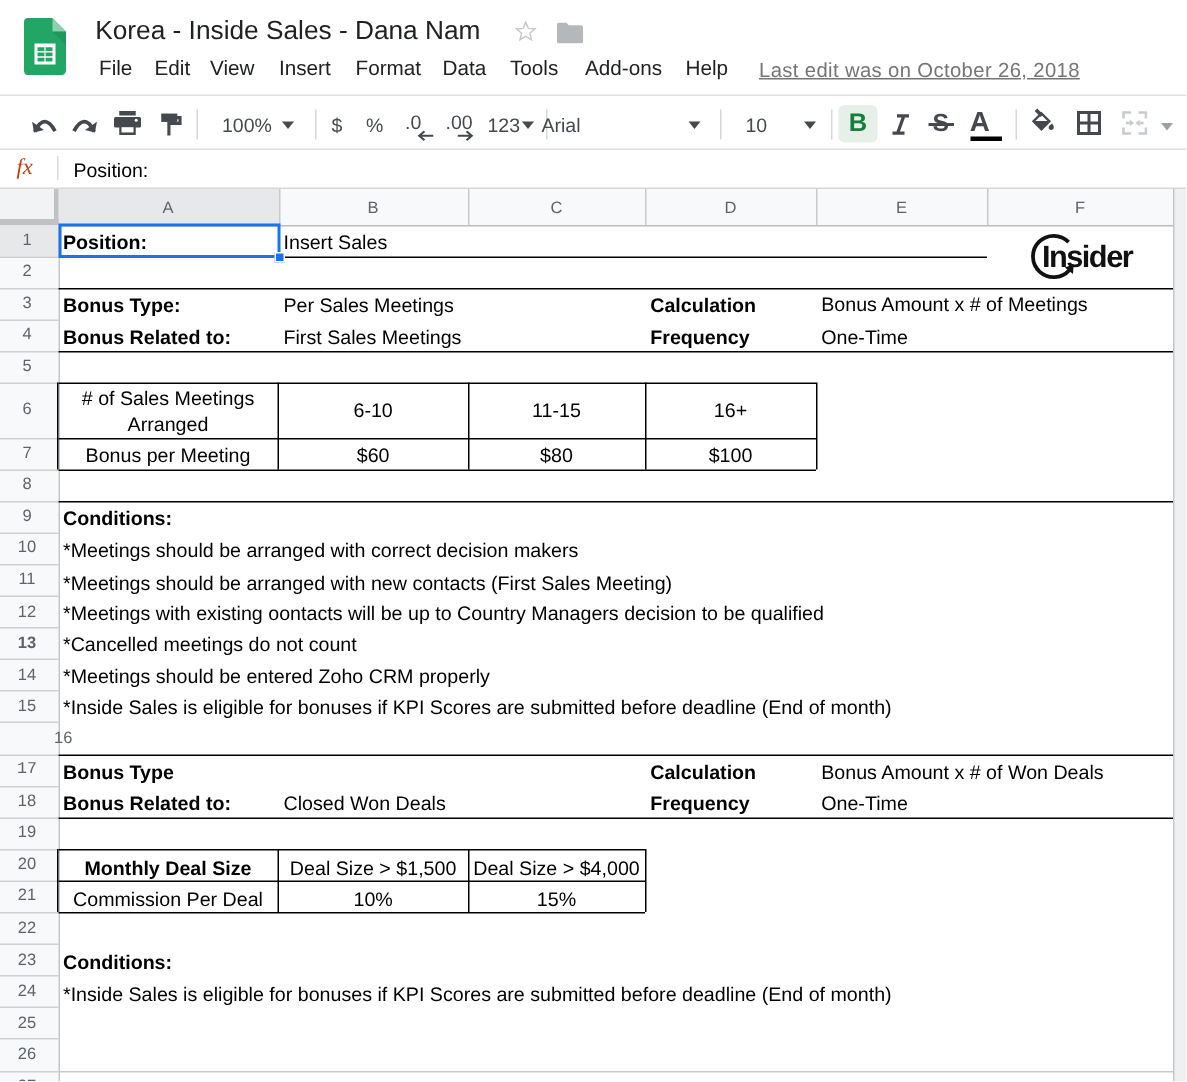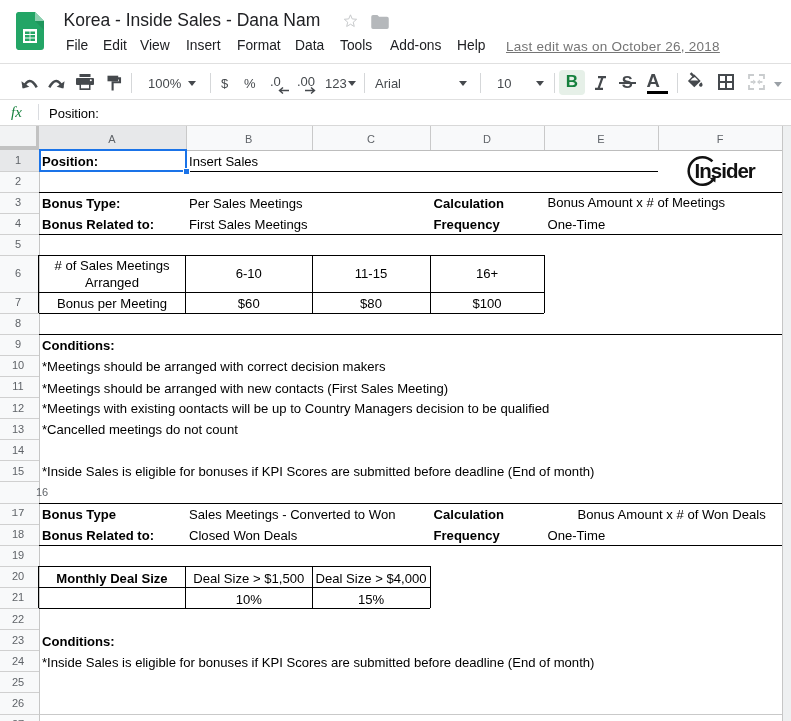--- a/index.html
+++ b/index.html
@@ -92,21 +92,21 @@
 <div class="tri" style="left:348px;top:81px"></div>
 
 <svg class="abs" style="left:277px;top:87px" width="12" height="7" viewBox="0 0 12 7">
   <path d="M12 3.5 H3 M6 0.5 L2.5 3.5 L6 6.5" fill="none" stroke="#45494d" stroke-width="1.4"></path>
 </svg>
 <svg class="abs" style="left:305px;top:87px" width="12" height="7" viewBox="0 0 12 7">
   <path d="M0 3.5 H9 M6 0.5 L9.5 3.5 L6 6.5" fill="none" stroke="#45494d" stroke-width="1.4"></path>
 </svg>
 
 <div class="sep" style="left:364px"></div>
-<div class="tbtxt" style="left:375px;top:76px;text-align:center;">Arial</div>
+<div class="tbtxt" style="left:361px;top:76px;text-align:center;">Arial</div>
 <div class="tri" style="left:459px;top:81px"></div>
 <div class="sep" style="left:480px"></div>
 <div class="tbtxt" style="left:497px;top:76px;">10</div>
 <div class="tri" style="left:536px;top:81px"></div>
 <div class="sep" style="left:553.5px"></div>
 
 <div class="abs" style="left:558.8px;top:69.6px;width:26.3px;height:25.9px;background:#e6f0e8;border-radius:4px;"></div>
 <div class="abs" style="left:558.8px;top:73.5px;width:26.3px;height:16px;line-height:16px;font-size:17px;font-weight:bold;color:#15803d;text-align:center;">B</div>
 <svg class="abs" style="left:594px;top:75.5px" width="13" height="14" viewBox="0 0 13 14">
 <path d="M4 1.2 H12 M1 12.8 H9 M8.6 1.2 L4.4 12.8" fill="none" stroke="#45494d" stroke-width="2.2"></path>
@@ -140,21 +140,21 @@
   <g fill="#c9ccce">
     <rect x="2.6" y="7.1" width="2.6" height="1.8"></rect>
     <path d="M5.2 5.6 L8 8 L5.2 10.4 Z"></path>
     <rect x="11.8" y="7.1" width="2.6" height="1.8"></rect>
     <path d="M11.8 5.6 L9 8 L11.8 10.4 Z"></path>
   </g>
 </svg>
 <div class="tri" style="left:774px;top:82px;border-top-color:#9aa0a6"></div>
 
 <div class="abs" style="left:0;top:99px;width:791px;height:1px;background:#e0e0e0"></div>
-<div class="abs" style="left:11px;top:104px;font-size:15px;font-style:italic;color:#15803d;font-family:'Liberation Serif',serif;">fx</div>
+<div class="abs" style="left:11px;top:104px;font-size:15px;font-style:italic;color:#c2410c;font-family:'Liberation Serif',serif;">fx</div>
 <div class="abs" style="left:38px;top:104px;width:1px;height:16px;background:#dadce0"></div>
 <div class="abs" style="left:49px;top:106px;font-size:13px;color:#000;">Position:</div>
 <div class="abs" style="left:0;top:125px;width:791px;height:1px;background:#d8d8d8"></div>
 
 <div class="abs" style="left:0;top:126px;width:782px;height:24px;background:#f8f9fa;"></div>
 <div class="abs" style="left:38.5px;top:126px;width:147px;height:24px;background:#e7e8ea;"></div>
 
 <div class="abs" style="left:0;top:126px;width:35.5px;height:24px;background:#f2f3f4;"></div>
 <div class="abs" style="left:35.5px;top:126px;width:3.5px;height:24px;background:#c2c2c2;"></div>
 <div class="abs" style="left:0;top:145.8px;width:39px;height:4.2px;background:#c2c2c2;"></div>
@@ -197,21 +197,21 @@
 <div class="rnum" style="top:313.1px;height:21.1px;line-height:21.1px;">8</div>
 <div class="abs" style="left:0;top:333.7px;width:38.5px;height:1px;background:#d0d0d0"></div>
 <div class="rnum" style="top:334.2px;height:21.1px;line-height:21.1px;">9</div>
 <div class="abs" style="left:0;top:354.8px;width:38.5px;height:1px;background:#d0d0d0"></div>
 <div class="rnum" style="top:355.3px;height:21.1px;line-height:21.1px;">10</div>
 <div class="abs" style="left:0;top:375.9px;width:38.5px;height:1px;background:#d0d0d0"></div>
 <div class="rnum" style="top:376.4px;height:21.1px;line-height:21.1px;">11</div>
 <div class="abs" style="left:0;top:397.0px;width:38.5px;height:1px;background:#d0d0d0"></div>
 <div class="rnum" style="top:397.5px;height:21.1px;line-height:21.1px;">12</div>
 <div class="abs" style="left:0;top:418.1px;width:38.5px;height:1px;background:#d0d0d0"></div>
-<div class="rnum" style="top:418.6px;height:21.1px;line-height:21.1px;">13</div>
+<div class="rnum" style="top:418.6px;height:21.1px;line-height:21.1px;font-weight:bold;">13</div>
 <div class="abs" style="left:0;top:439.2px;width:38.5px;height:1px;background:#d0d0d0"></div>
 <div class="rnum" style="top:439.7px;height:21.1px;line-height:21.1px;">14</div>
 <div class="abs" style="left:0;top:460.3px;width:38.5px;height:1px;background:#d0d0d0"></div>
 <div class="rnum" style="top:460.8px;height:21.1px;line-height:21.1px;">15</div>
 <div class="abs" style="left:0;top:481.4px;width:38.5px;height:1px;background:#d0d0d0"></div>
 <div class="rnum" style="top:481.9px;height:21.1px;line-height:21.1px;padding-left:36px;">16</div>
 <div class="abs" style="left:0;top:502.5px;width:38.5px;height:1px;background:#d0d0d0"></div>
 <div class="rnum" style="top:503.0px;height:21.1px;line-height:21.1px;font-family:Liberation Mono, monospace;">17</div>
 <div class="abs" style="left:0;top:523.6px;width:38.5px;height:1px;background:#d0d0d0"></div>
 <div class="rnum" style="top:524.1px;height:21.1px;line-height:21.1px;">18</div>
@@ -271,32 +271,33 @@
 <div class="cell ctr" style="left:430px;top:265px;width:114px;">16+</div>
 <div class="cell ctr" style="left:38.5px;top:294.6px;width:147.0px;">Bonus per Meeting</div>
 <div class="cell ctr" style="left:185.5px;top:294.6px;width:126.5px;">$60</div>
 <div class="cell ctr" style="left:312px;top:294.6px;width:118px;">$80</div>
 <div class="cell ctr" style="left:430px;top:294.6px;width:114px;">$100</div>
 <div class="cell b" style="left:42.0px;top:336.8px;">Conditions:</div>
 <div class="cell" style="left:42.0px;top:357.9px;">*Meetings should be arranged with correct decision makers</div>
 <div class="cell" style="left:42.0px;top:380.0px;">*Meetings should be arranged with new contacts (First Sales Meeting)</div>
 <div class="cell" style="left:42.0px;top:400.1px;">*Meetings with existing oontacts will be up to Country Managers decision to be qualified</div>
 <div class="cell" style="left:42.0px;top:421.2px;">*Cancelled meetings do not count</div>
+<div class="cell" style="left:42.0px;top:442.3px;">*Meetings should be entered Zoho CRM properly</div>
 <div class="cell" style="left:42.0px;top:463.4px;">*Inside Sales is eligible for bonuses if KPI Scores are submitted before deadline (End of month)</div>
 <div class="cell b" style="left:42.0px;top:505.6px;">Bonus Type</div>
-<div class="cell" style="left:189.0px;top:505.6px;">Sales Meetings - Converted to Won</div>
 <div class="cell b" style="left:433.5px;top:505.6px;">Calculation</div>
-<div class="cell" style="left:547.5px;top:505.6px;margin-left:30px;">Bonus Amount x # of Won Deals</div>
+<div class="cell" style="left:547.5px;top:505.6px;">Bonus Amount x # of Won Deals</div>
 <div class="cell b" style="left:42.0px;top:526.7px;">Bonus Related to:</div>
 <div class="cell" style="left:189.0px;top:526.7px;">Closed Won Deals</div>
 <div class="cell b" style="left:433.5px;top:526.7px;">Frequency</div>
 <div class="cell" style="left:547.5px;top:526.7px;">One-Time</div>
 <div class="cell b ctr" style="left:38.5px;top:569.9px;width:147.0px;">Monthly Deal Size</div>
 <div class="cell ctr" style="left:185.5px;top:569.9px;width:126.5px;">Deal Size &gt; $1,500</div>
 <div class="cell ctr" style="left:312px;top:569.9px;width:118px;">Deal Size &gt; $4,000</div>
+<div class="cell ctr" style="left:38.5px;top:591.0px;width:147.0px;">Commission Per Deal</div>
 <div class="cell ctr" style="left:185.5px;top:591.0px;width:126.5px;">10%</div>
 <div class="cell ctr" style="left:312px;top:591.0px;width:118px;">15%</div>
 <div class="cell b" style="left:42.0px;top:633.2px;">Conditions:</div>
 <div class="cell" style="left:42.0px;top:654.3px;">*Inside Sales is eligible for bonuses if KPI Scores are submitted before deadline (End of month)</div>
 <div class="abs" style="left:38.8px;top:149.3px;width:148.6px;height:23.2px;border:2px solid #1a73e8;"></div>
 <div class="abs" style="left:183px;top:167.8px;width:7.2px;height:7.2px;background:#1a73e8;border:1px solid #fff;"></div>
 <svg class="abs" style="left:686px;top:153px" width="76" height="36" viewBox="0 0 76 36">
 <text x="8.6" y="25.3" font-family="Liberation Sans, sans-serif" font-size="20.5" font-weight="bold" letter-spacing="-1" fill="#111">Insider</text>
 <path d="M 26.4 8.4 A 13.8 13.8 0 1 0 26.8 27.1" fill="none" stroke="#111" stroke-width="2.5"></path>
 <path d="M 29.8 23.2 L 29.3 29.6 L 23.9 25.4 Z" fill="#111"></path>

